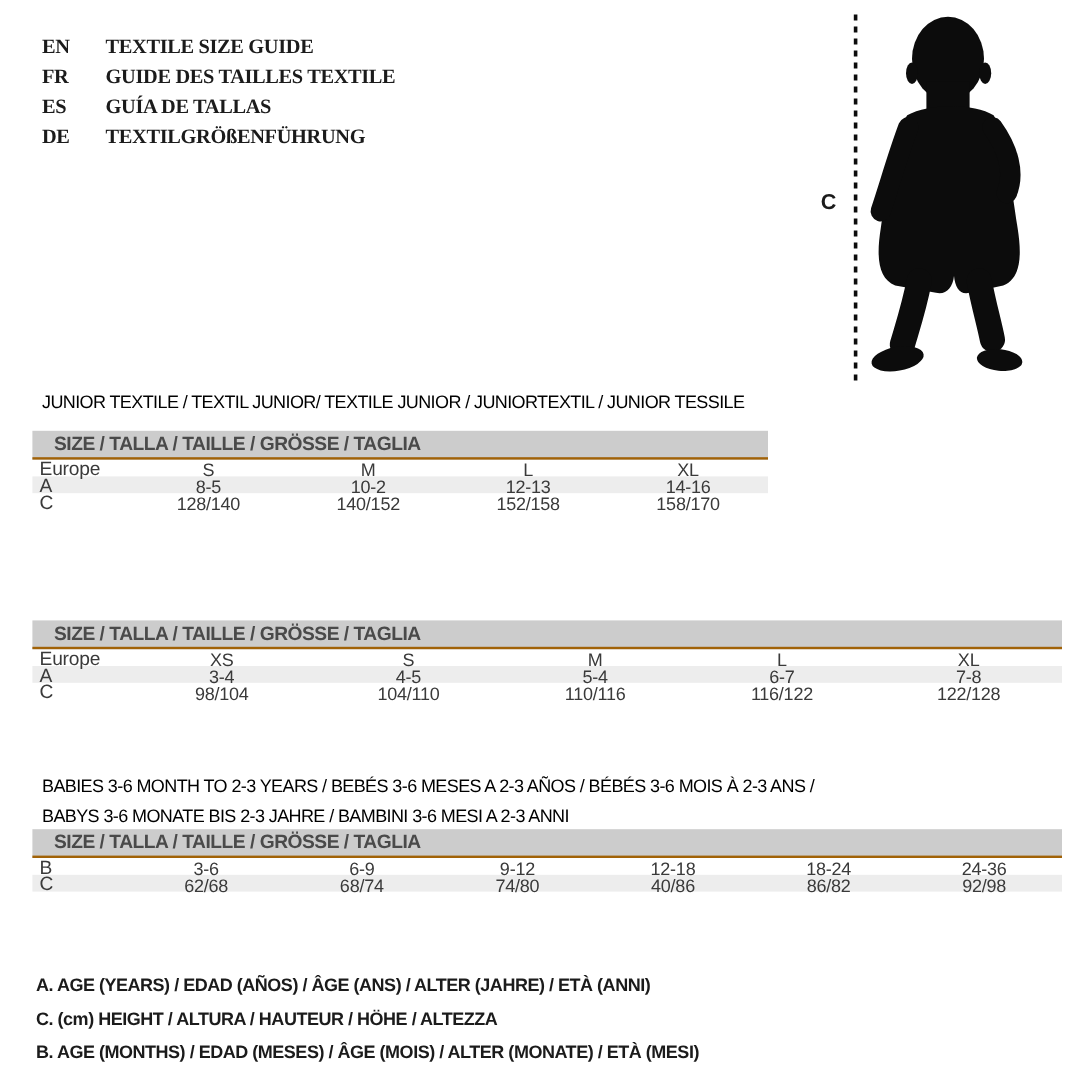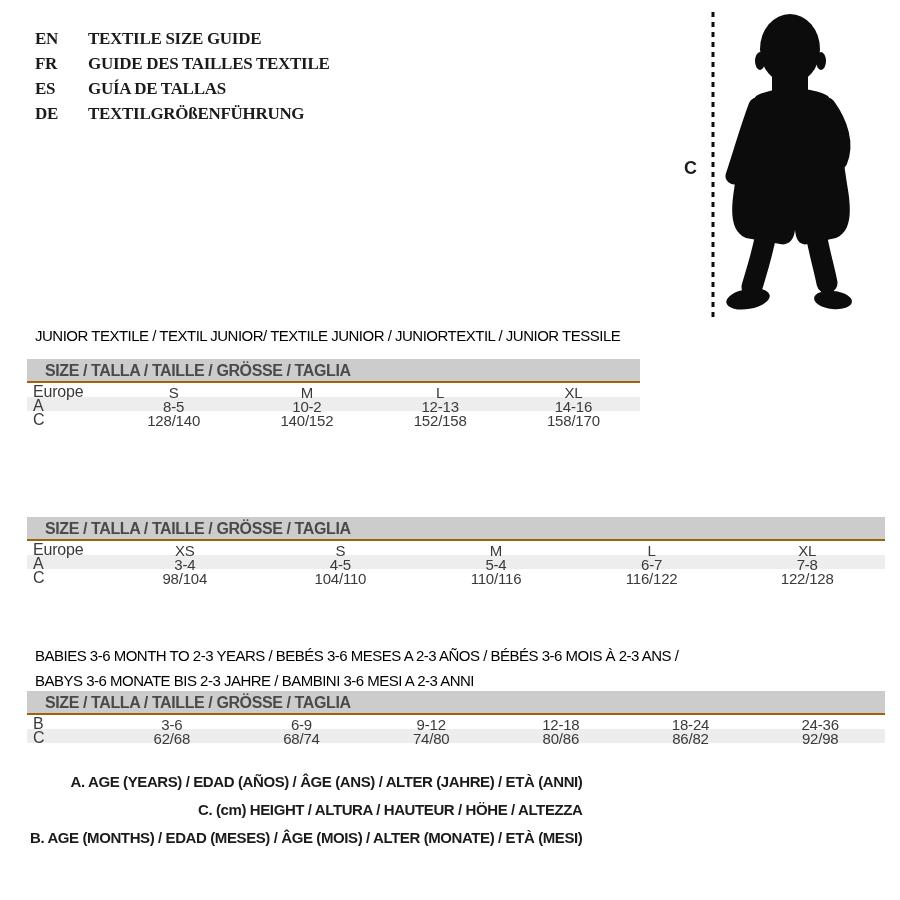--- a/index.html
+++ b/index.html
@@ -35,21 +35,21 @@
   .trow { display:grid; height:14px; align-items:center; font-size:15px; color:#3a3a3a;
           letter-spacing:-0.2px; }
   .cols4 { grid-template-columns:80px repeat(4,1fr); }
   .cols5 { grid-template-columns:80px repeat(5,1fr); }
   .cols6 { grid-template-columns:80px repeat(6,1fr); }
   .rlabel { padding-left:6px; font-size:16px; }
   .cell { text-align:center; }
   .shaded { background:#ededed; }
 
   
-  .footnotes { position:absolute; left:30px; top:768px;text-align:right; }
+  .footnotes { position:absolute; left:30px; top:808px; }
   .fline { height:28px; line-height:28px; font-weight:bold; font-size:15px; color:#1b1b1b;
            letter-spacing:-0.4px; white-space:nowrap; }
 </style>
 </head>
 <body>
 
 <div id="canvas">
 
   <div class="langs">
     <div class="lrow">
@@ -170,21 +170,21 @@
       <span class="cell">9-12</span>
       <span class="cell">12-18</span>
       <span class="cell">18-24</span>
       <span class="cell">24-36</span>
     </div>
     <div class="trow cols6 shaded">
       <span class="rlabel">C</span>
       <span class="cell">62/68</span>
       <span class="cell">68/74</span>
       <span class="cell">74/80</span>
-      <span class="cell">80/86</span>
+      <span class="cell">40/86</span>
       <span class="cell">86/82</span>
       <span class="cell">92/98</span>
     </div>
   </div>
 
   <div class="footnotes">
     <div class="fline">A. AGE (YEARS) / EDAD (AÑOS) / ÂGE (ANS) / ALTER (JAHRE) / ETÀ (ANNI)</div>
     <div class="fline">C. (cm) HEIGHT / ALTURA / HAUTEUR / HÖHE / ALTEZZA</div>
     <div class="fline">B. AGE (MONTHS) / EDAD (MESES) / ÂGE (MOIS) / ALTER (MONATE) / ETÀ (MESI)</div>
   </div>

